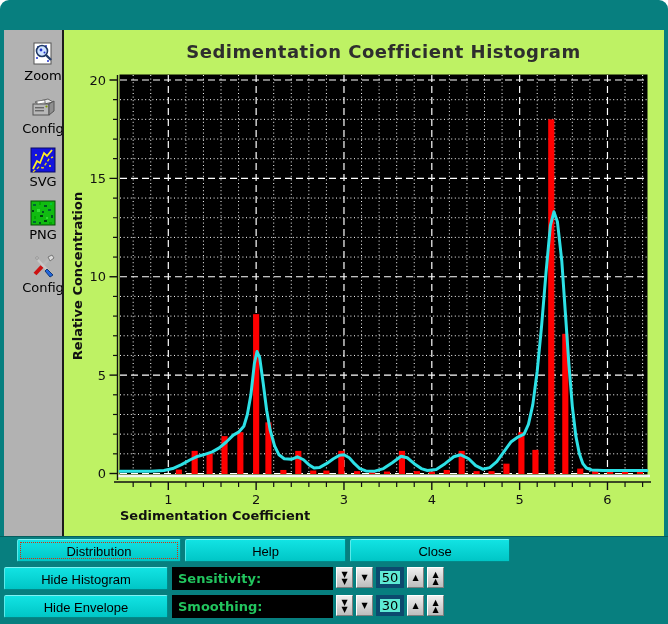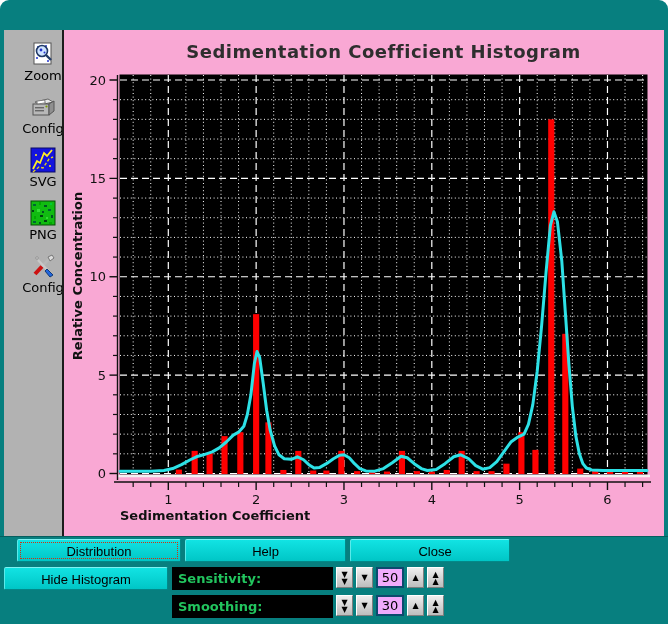--- a/index.html
+++ b/index.html
@@ -14,40 +14,40 @@
   #close-btn{position:absolute;right:9px;top:6px;width:18px;height:18px;border-radius:50%;
     background:radial-gradient(circle at 38% 30%,#f9c08b,#ee9254 55%,#df7035);border:1px solid #b05a26;
     box-sizing:border-box;text-align:center;line-height:16px;font-size:10px;font-weight:bold;color:#58280b;cursor:default;}
   
   #sidebar{position:absolute;left:4px;top:30px;width:78px;height:506px;background:#b2b2b2;}
   #side-divider{position:absolute;left:62px;top:30px;width:2px;height:506px;background:#1c1c1c;}
   .tool{display:flex;flex-direction:column;align-items:center;margin-top:11px;}
   .tool svg{display:block;}
   .tool .tlabel{font-size:13px;color:#000;margin-top:1px;}
   
-  #plot{position:absolute;left:64px;top:30px;width:600px;height:506px;background:#f9a8d4;}
+  #plot{position:absolute;left:64px;top:30px;width:600px;height:506px;background:#bef264;}
   #plot-title{position:absolute;left:56px;top:11px;width:527px;text-align:center;
     font-size:18px;font-weight:bold;color:#2e2e2e;letter-spacing:.5px;}
   #xaxis-title{position:absolute;left:56px;top:478px;width:527px;
     font-size:13px;font-weight:bold;color:#111;}
   #yaxis-title{position:absolute;left:-86px;top:238px;width:200px;height:16px;text-align:center;
     font-size:13px;font-weight:bold;color:#111;transform:rotate(-90deg);}
   #plot-svg{position:absolute;left:0;top:0;}
   
   #panel{position:absolute;left:0;top:536px;width:668px;height:88px;background:#077f7f;border-top:1px solid #055f5f;}
   .cbtn{position:absolute;height:23px;box-sizing:border-box;text-align:center;line-height:21px;font-size:13px;color:#000;
     background:linear-gradient(#12e3e3,#00c6c6);border:1px solid #028989;border-top-color:#7df2f2;border-left-color:#5aeaea;
     border-radius:2px;cursor:default;}
   .blklabel{position:absolute;height:23px;box-sizing:border-box;background:#000;color:#22c55e;
     font-size:13px;font-weight:bold;line-height:23px;padding-left:6px;}
   .spinbtn{position:absolute;width:17px;height:21px;box-sizing:border-box;background:linear-gradient(#efefef,#bdbdbd);
     border:1px solid #7e7e7e;border-top-color:#fff;border-left-color:#fff;display:flex;flex-direction:column;
     align-items:center;justify-content:center;cursor:default;color:#000;}
   .spinbtn .tri{font-size:8px;line-height:7px;}
-  .spinfield{position:absolute;width:28px;height:21px;box-sizing:border-box;background:#f0abfc;border:2px solid #0c4a6e;
+  .spinfield{position:absolute;width:28px;height:21px;box-sizing:border-box;background:#5eead4;border:4px solid #0c4a6e;
     text-align:center;font-size:13px;font-family:"DejaVu Sans",sans-serif;color:#000;padding:0;}
   .r1{top:2px;margin-left:13px;} .r2{top:30px;} .r3{top:58px;}
   .c1{left:4px;width:164px;} .c2{left:172px;width:161px;} .c3{left:337px;width:160px;padding-left:16px;}
   #dist-btn{outline:1px dotted #cc3311;outline-offset:-4px;}
 </style>
 </head>
 <body>
 
 <div id="window">
 
@@ -305,20 +305,21 @@
     </div>
     <input class="spinfield r2" style="left: 376px;" value="50">
     <div class="spinbtn r2" style="left:407px">
       <span class="tri">▲</span>
     </div>
     <div class="spinbtn r2" style="left:427px">
       <span class="tri">▲</span>
       <span class="tri">▲</span>
     </div>
 
+    <button class="cbtn r3 c1">Hide Envelope</button>
     <div class="blklabel r3 c2">Smoothing:</div>
     <div class="spinbtn r3" style="left:336px">
       <span class="tri">▼</span>
       <span class="tri">▼</span>
     </div>
     <div class="spinbtn r3" style="left:356px">
       <span class="tri">▼</span>
     </div>
     <input class="spinfield r3" style="left: 376px;" value="30">
     <div class="spinbtn r3" style="left:407px">

